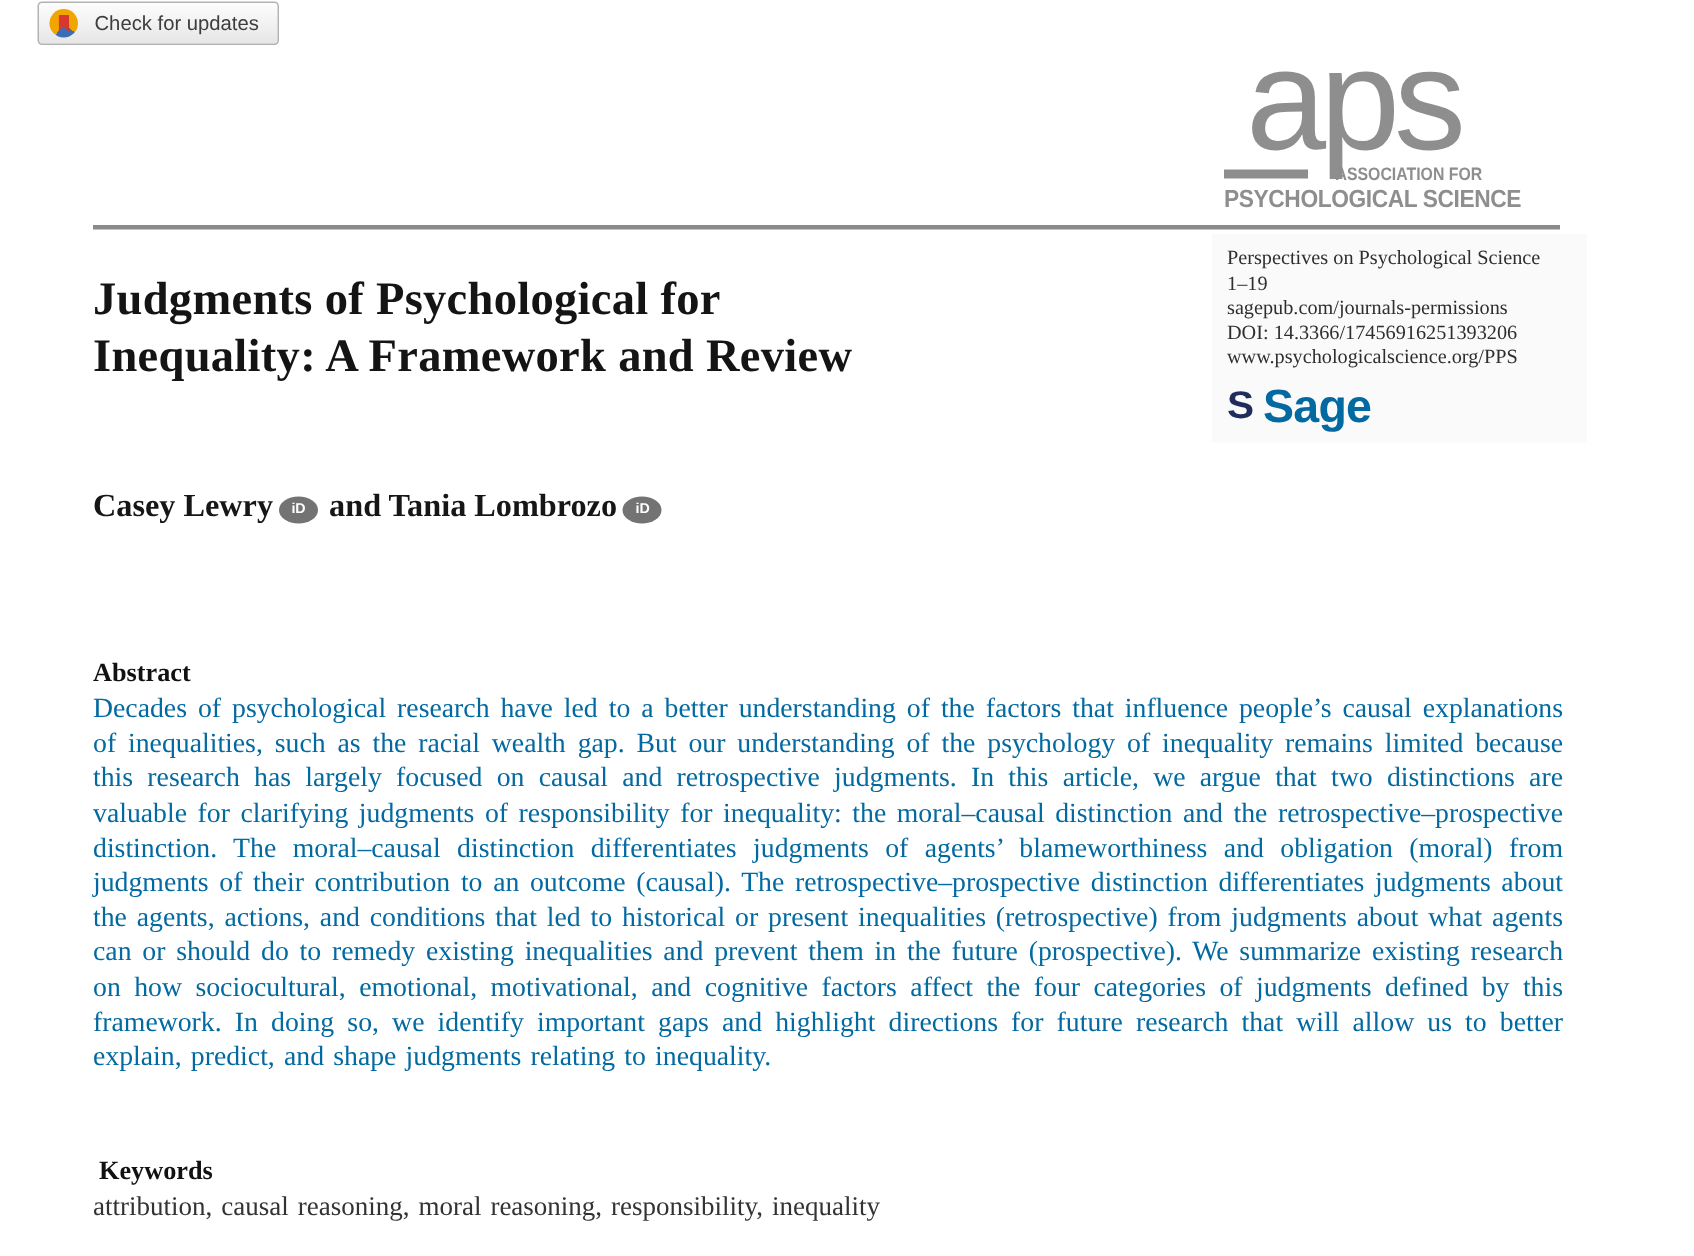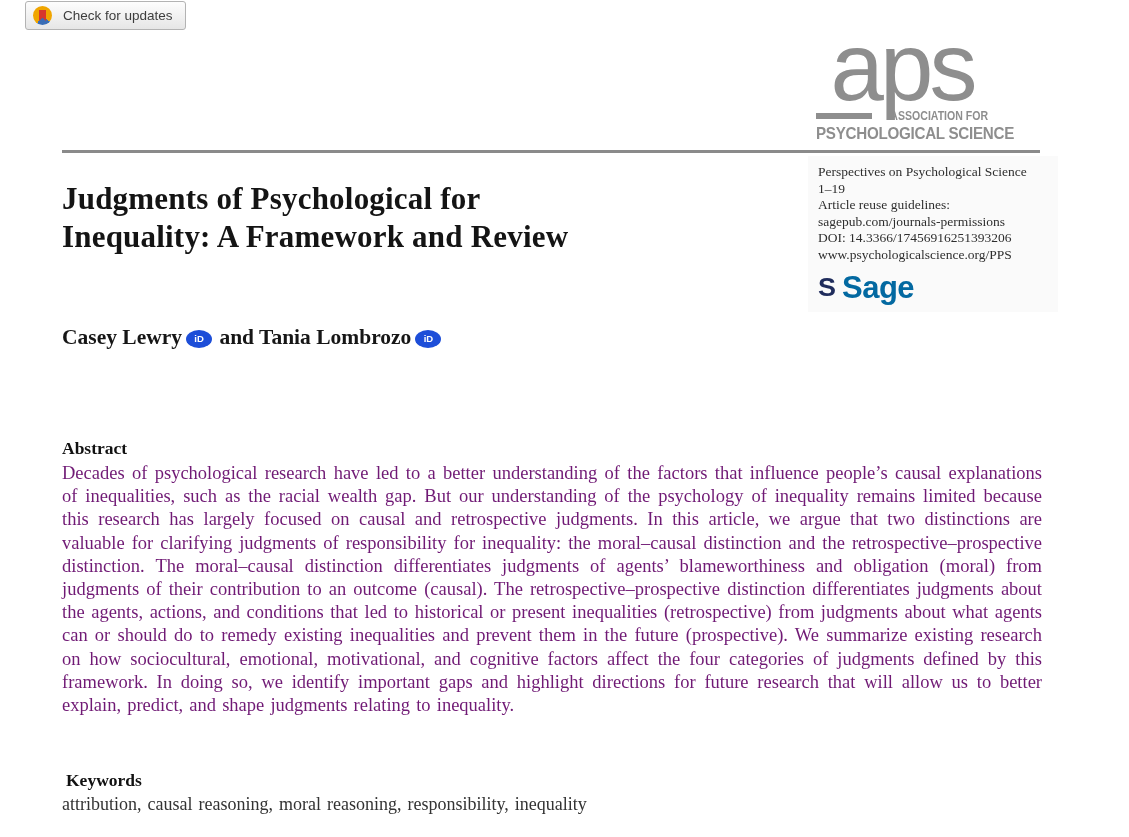--- a/index.html
+++ b/index.html
@@ -98,39 +98,39 @@
   }
 
   
   .authors {
     position: absolute; left: 62px; top: 325px; width: 720px;
     font-size: 21.5px; font-weight: bold; color: #161616;
   }
   .orcid {
     display: inline-flex; align-items: center; justify-content: center;
     width: 26px; height: 18px; border-radius: 50%;
-    background: #1d4ed8; color: #ffffff;
+    background: #737373; color: #ffffff;
     font-family: "Liberation Sans", sans-serif;
     font-size: 9.5px; font-weight: bold;
     vertical-align: 2px; margin-left: 4px; margin-right: 2px;
     cursor: pointer;
   }
   .affiliation {
     position: absolute; left: 62px; top: 353px; width: 720px;
     font-size: 15px; color: #2e2e2e;
   }
 
   
   .abstract-heading {
     position: absolute; left: 62px; top: 438px;
     font-size: 17.5px; font-weight: bold; color: #111111;
   }
   .abstract-text {
     position: absolute; left: 62px; top: 462px; width: 980px;
-    font-size: 18.5px; line-height: 23.2px; color: #701a75;
+    font-size: 18.5px; line-height: 23.2px; color: #0369a1;
     text-align: justify; word-spacing: 1.5px;
   }
 
   
   .keywords-heading {
     position: absolute; left: 66px; top: 770px;
     font-size: 17.5px; font-weight: bold; color: #111111;
   }
   .keywords-text {
     position: absolute; left: 62px; top: 794px; width: 980px;
@@ -159,21 +159,20 @@
   <div class="rule"></div>
 
   <div class="title">
     <div>Judgments of Psychological for</div>
     <div>Inequality: A Framework and Review</div>
   </div>
 
   <div class="journal-info">
     <div class="ji-line">Perspectives on Psychological Science</div>
     <div class="ji-line">1–19</div>
-    <div class="ji-line">Article reuse guidelines:</div>
     <div class="ji-line">sagepub.com/journals-permissions</div>
     <div class="ji-line">DOI: 14.3366/17456916251393206</div>
     <div class="ji-line">www.psychologicalscience.org/PPS</div>
     <div class="sage-logo">
       <span class="sage-s">S</span>
       <span class="sage-word">Sage</span>
     </div>
   </div>
 
   <div class="authors">

